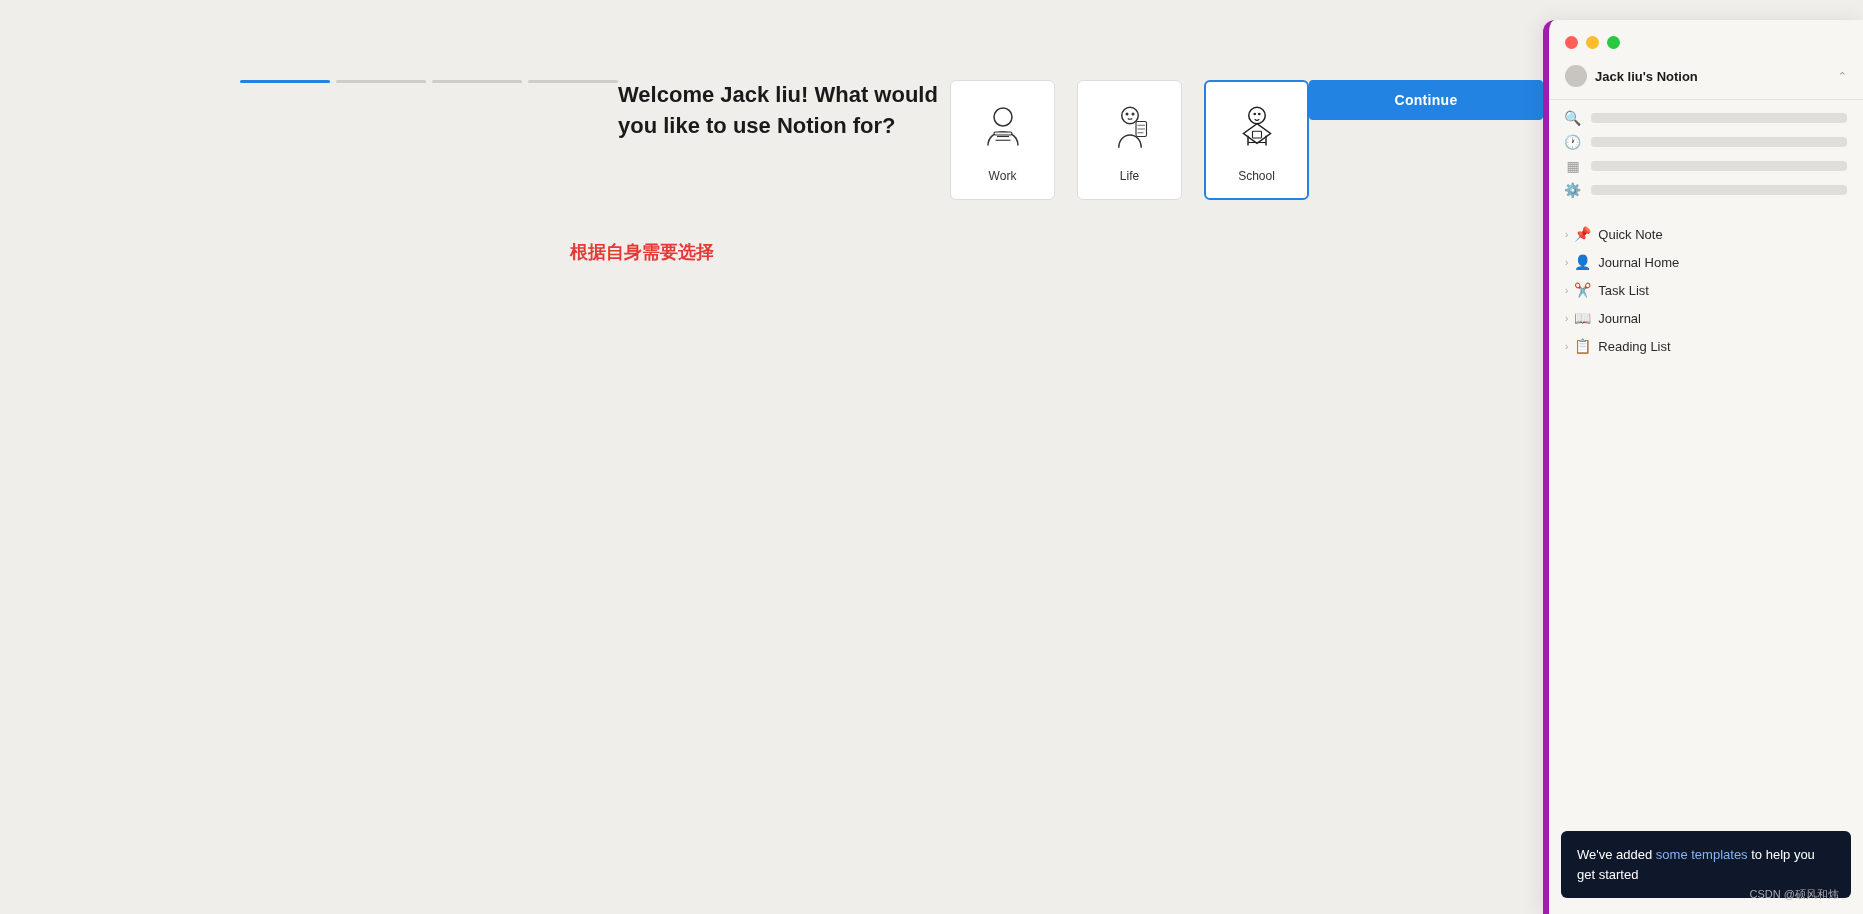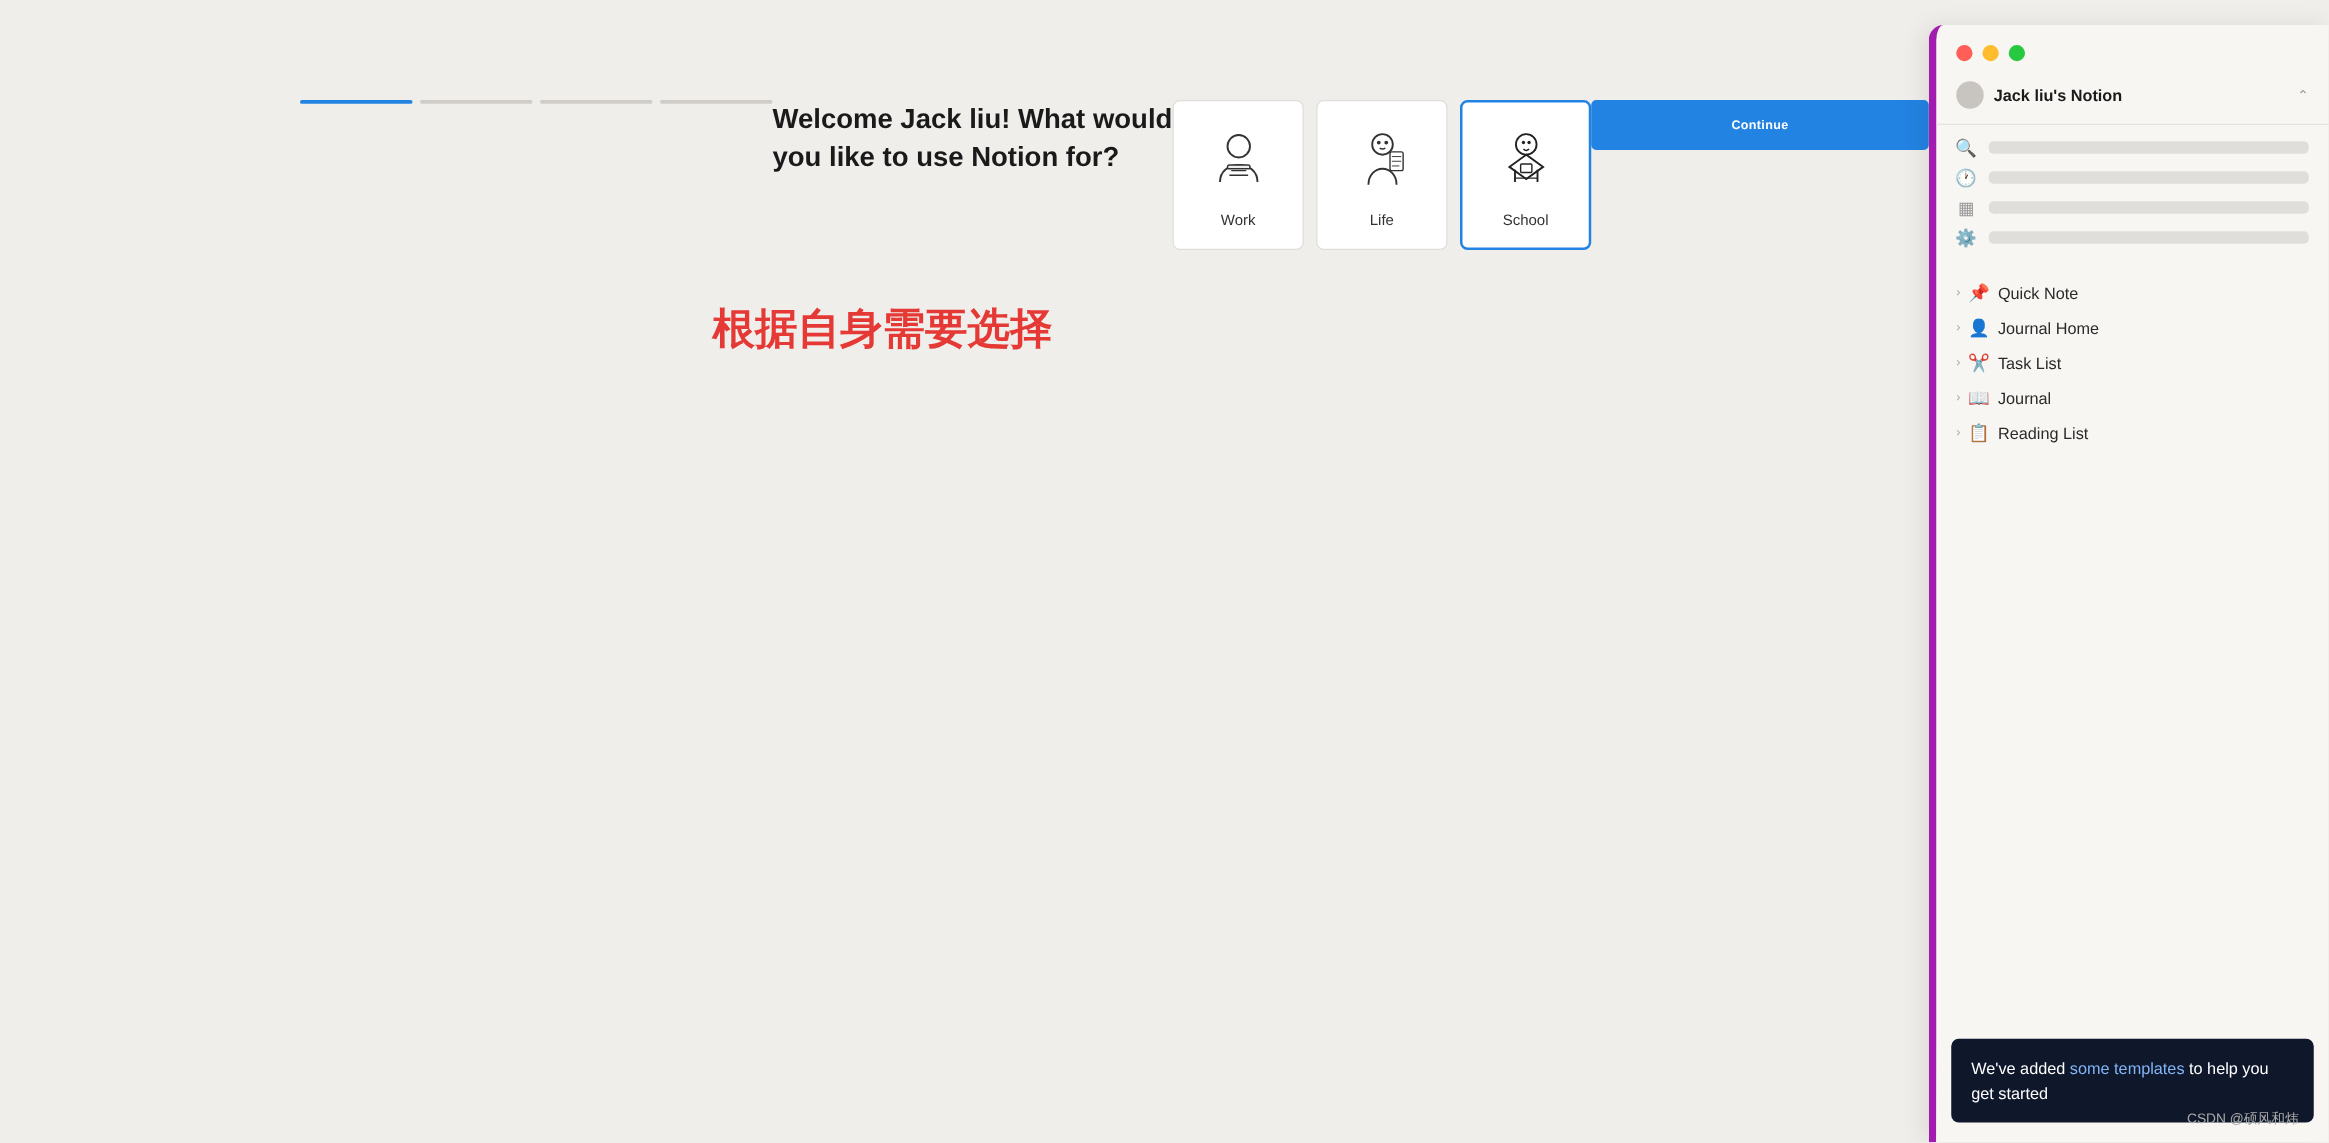--- a/index.html
+++ b/index.html
@@ -49,21 +49,21 @@
       max-width: 320px;
       line-height: 1.4;
       margin-bottom: 32px;
     }
 
     
     .annotation {
       position: absolute;
       top: 240px;
       left: 570px;
-      font-size: 34px;
+      font-size: 18px;
       font-weight: 700;
       color: #e53935;
     }
 
     
     .options-row {
       display: flex;
       gap: 10px;
       margin-bottom: 32px;
     }
@@ -73,20 +73,21 @@
       border: 1.5px solid #ddd;
       border-radius: 6px;
       background: #fff;
       display: flex;
       flex-direction: column;
       align-items: center;
       justify-content: center;
       cursor: pointer;
       padding: 10px;
       gap: 8px;
+      margin-left: 12px;
     }
     .option-card.selected {
       border: 2px solid #2383e2;
       background: #fff;
     }
     .option-icon {
       width: 64px;
       height: 64px;
       display: flex;
       align-items: center;
@@ -103,21 +104,21 @@
     }
 
     
     .continue-btn {
       width: 308px;
       height: 40px;
       background: #2383e2;
       color: #fff;
       border: none;
       border-radius: 4px;
-      font-size: 10px;
+      font-size: 14px;
       font-weight: 600;
       cursor: pointer;
       letter-spacing: 0.3px;
     }
 
     
     .app-preview {
       width: 320px;
       background: #f7f6f3;
       border-left: 6px solid #a21caf;

